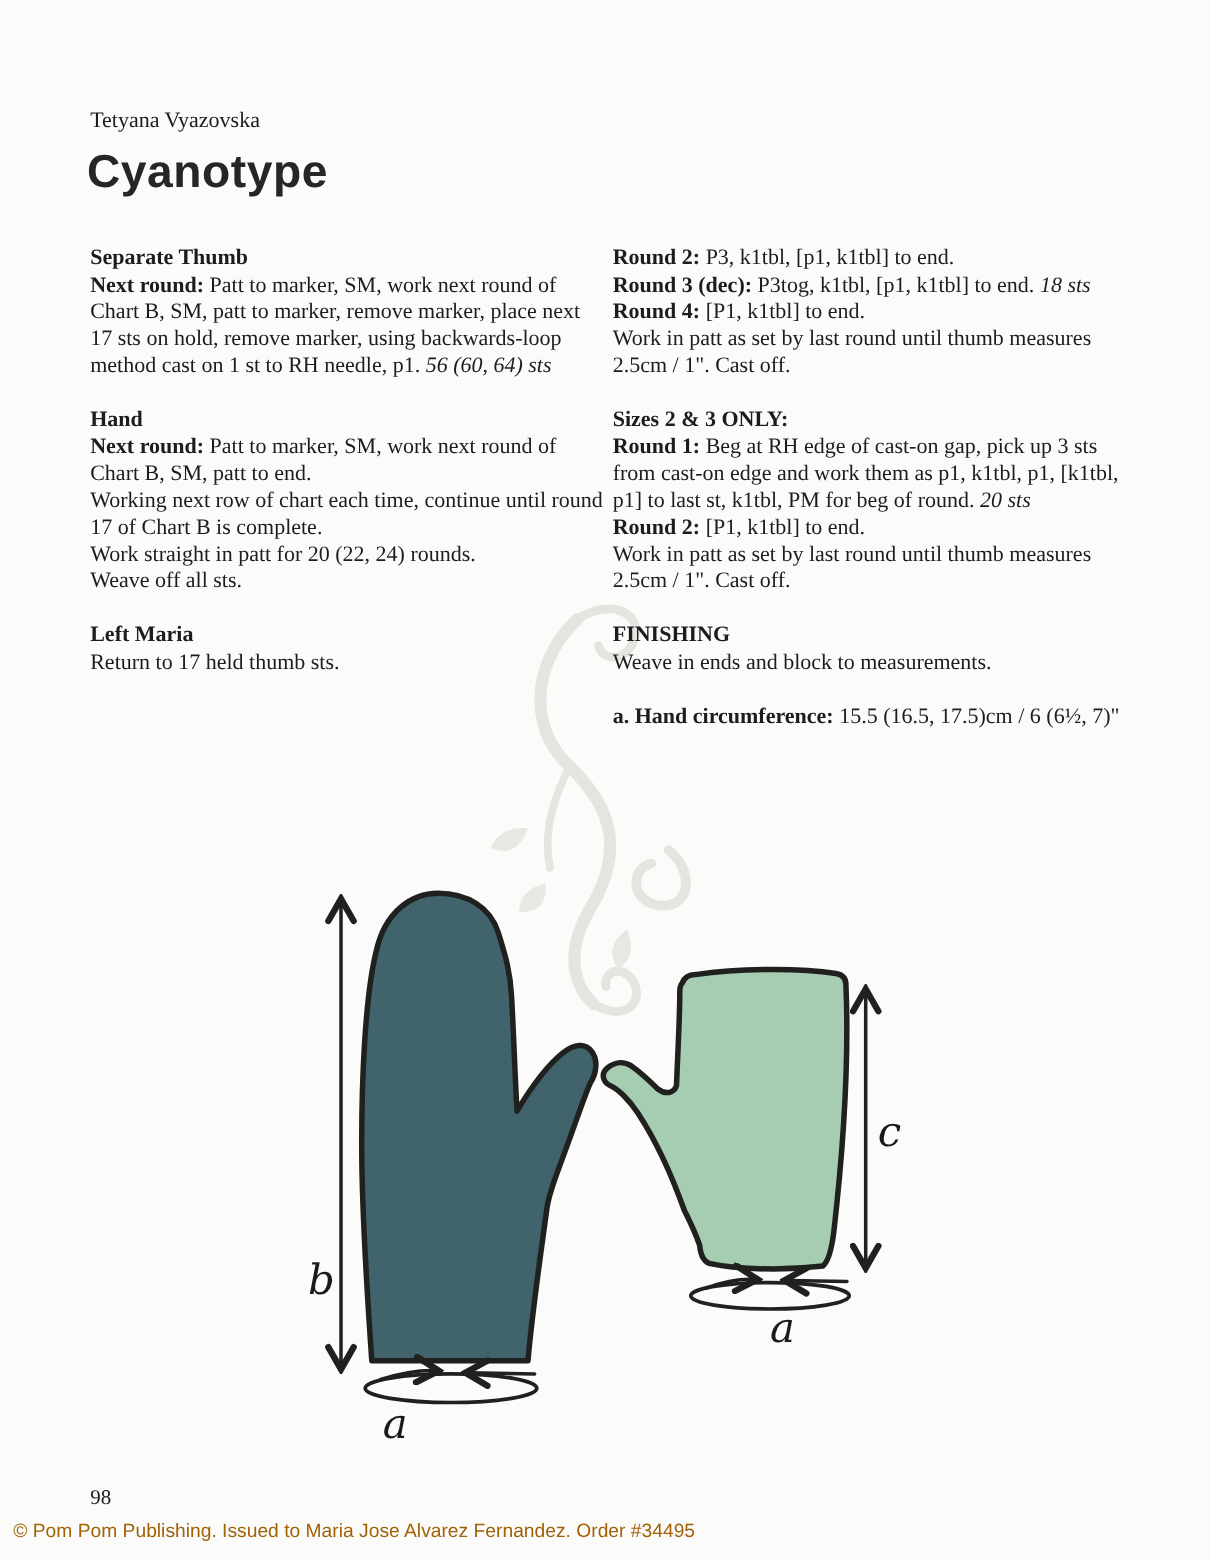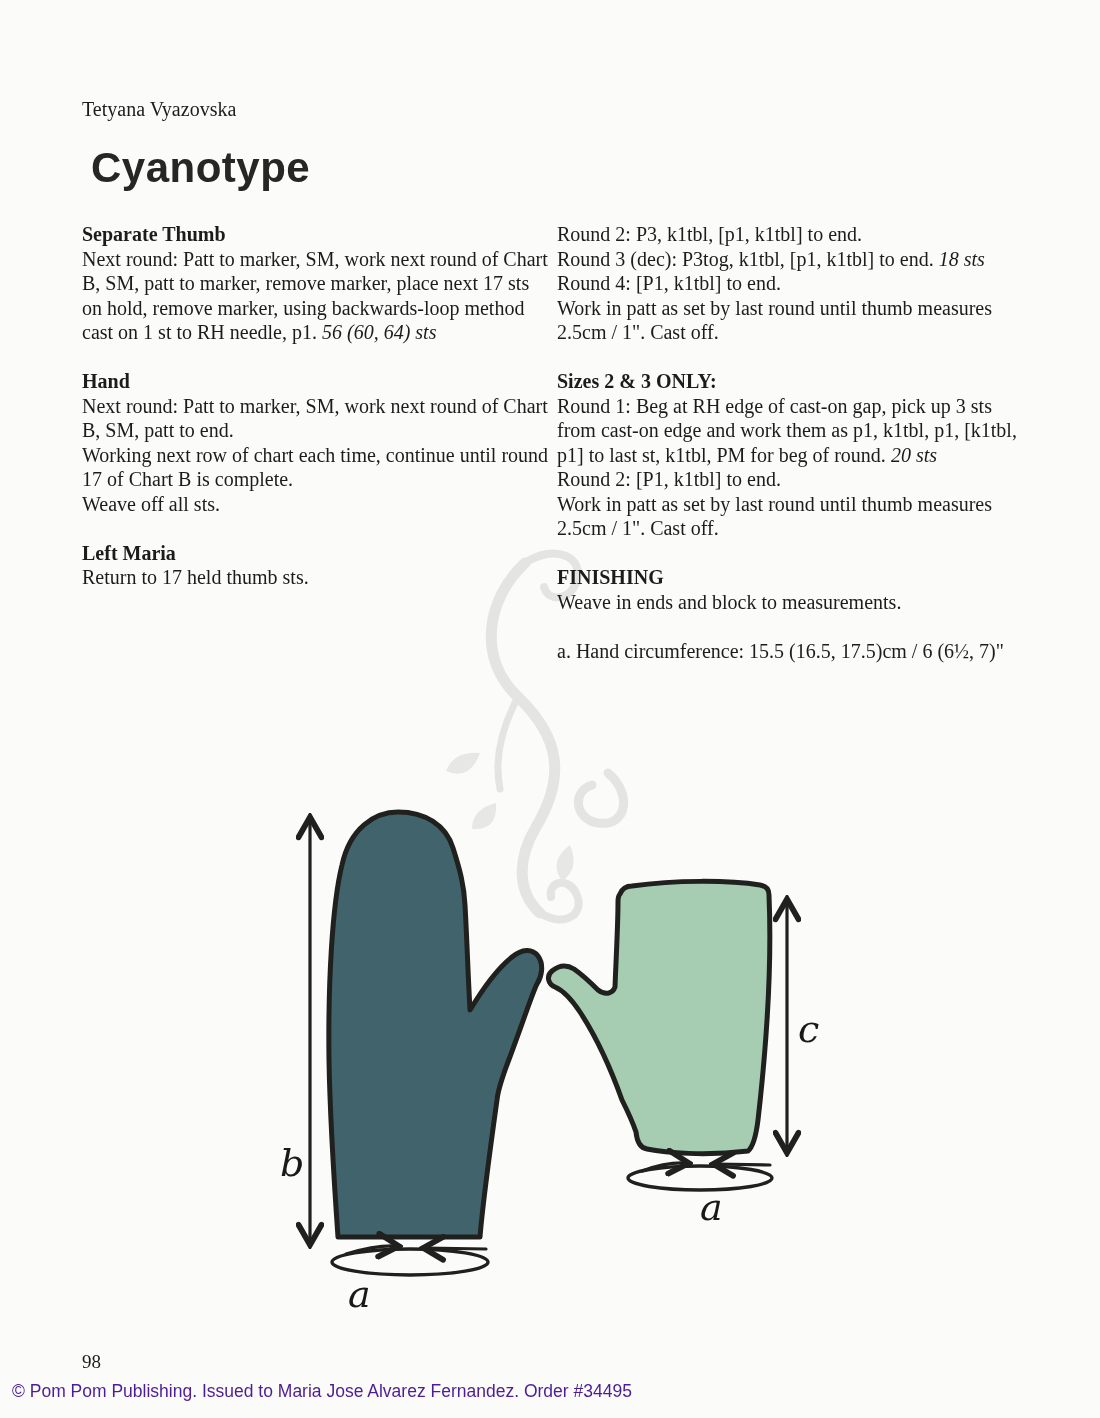--- a/index.html
+++ b/index.html
@@ -3,34 +3,34 @@
 <meta charset="utf-8">
 <style>
   :root{
     --mitten:#41646c; --mitten-cable:#2b4952; --mitt:#a6ccb1;
     --mitt-stripe:#6fa184; --outline:#20211f; --ink:#1c1c1c;
   }
   html,body{margin:0;padding:0;}
   body{width:1100px;height:1418px;background:#fbfbf9;position:relative;overflow:hidden;
        font-family:"Liberation Serif",serif;color:var(--ink);}
   .author{position:absolute;left:82px;top:98px;font-size:20px;z-index:2;}
-  .title{position:absolute;left:79px;top:132px;margin:12px;z-index:2;
+  .title{position:absolute;left:79px;top:132px;margin:0;z-index:2;
          font-family:"Liberation Sans",sans-serif;font-weight:700;font-size:42px;
          letter-spacing:.5px;color:#262626;}
   .col{position:absolute;top:222px;width:468px;font-size:20px;line-height:24.5px;z-index:2;}
   .col.left{left:82px;}
   .col.right{left:557px;}
   .section{margin:0 0 24.5px 0;}
   .heading{font-weight:700;}
   .col p{margin:0;}
-  .col strong{font-weight:400;text-align:center;}
+  .col strong{font-weight:700;text-align:center;}
   .col em{font-style:italic;}
   .pagenum{position:absolute;left:82px;top:1351px;font-size:19px;z-index:2;}
   .copyright{position:absolute;left:12px;top:1381px;z-index:2;
-             font-family:"Liberation Sans",sans-serif;font-size:17.5px;color:#4c1d95;}
+             font-family:"Liberation Sans",sans-serif;font-size:17.5px;color:#a16207;}
   svg.watermark{position:absolute;left:420px;top:545px;z-index:0;}
   svg.illustration{position:absolute;left:250px;top:790px;z-index:1;}
   .mitten-body{fill:var(--mitten);}
   .mitt-body{fill:var(--mitt);}
   .outline-only{fill:none;stroke:var(--outline);stroke-width:5;stroke-linejoin:round;stroke-linecap:round;}
   .arrow{stroke:var(--outline);stroke-width:3.2;fill:none;stroke-linecap:round;}
   ellipse.arrow{stroke-width:3.4;}
   .cable{stroke:var(--mitten-cable);fill:none;stroke-width:4.5;stroke-linecap:round;}
   .stripe{stroke:var(--mitt-stripe);fill:none;stroke-width:3.8;stroke-linecap:round;}
   .stripe.thick{stroke-width:5.5;}
@@ -59,20 +59,21 @@
 
   <div class="col left">
       <div class="section">
         <div class="heading">Separate Thumb</div>
         <p><strong>Next round:</strong> Patt to marker, SM, work next round of Chart B, SM, patt to marker, remove marker, place next 17 sts on hold, remove marker, using backwards-loop method cast on 1 st to RH needle, p1. <em>56 (60, 64) sts</em></p>
       </div>
       <div class="section">
         <div class="heading">Hand</div>
         <p><strong>Next round:</strong> Patt to marker, SM, work next round of Chart B, SM, patt to end.</p>
         <p>Working next row of chart each time, continue until round 17 of Chart B is complete.</p>
+        <p>Work straight in patt for 20 (22, 24) rounds.</p>
         <p>Weave off all sts.</p>
       </div>
       <div class="section">
         <div class="heading">Left Maria</div>
         <p>Return to 17 held thumb sts.</p>
       </div>
     </div>
   <div class="col right">
       <div class="section">
         <p><strong>Round 2:</strong> P3, k1tbl, [p1, k1tbl] to end.</p>

